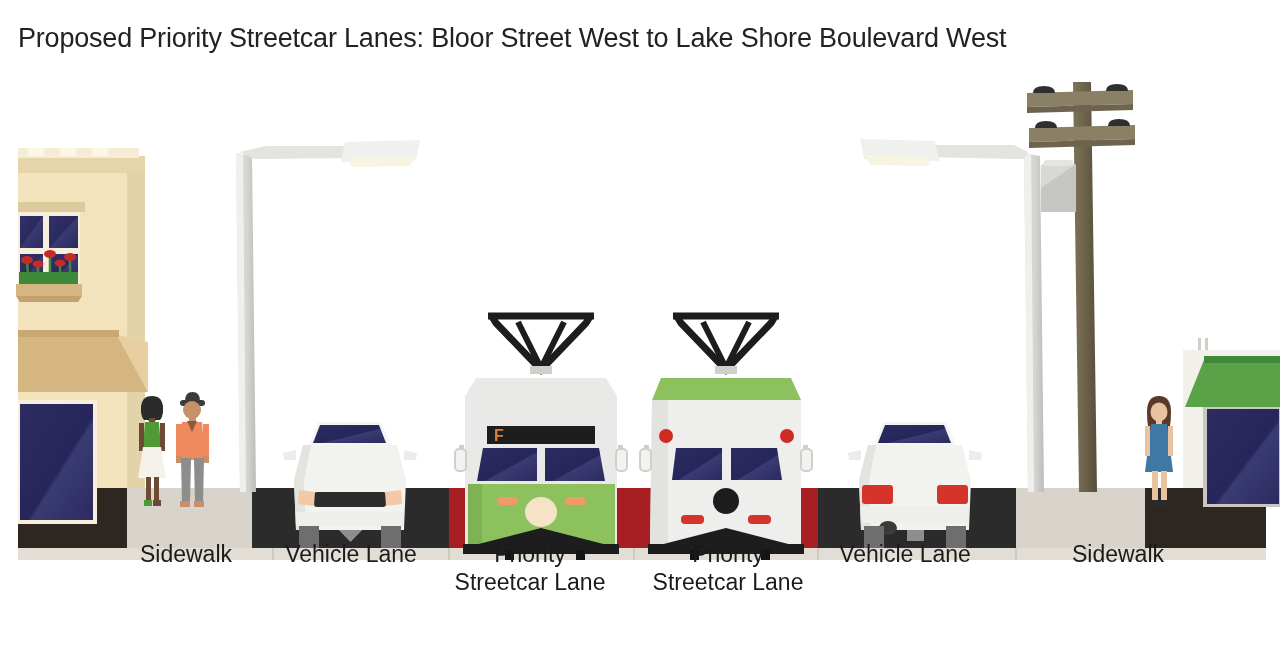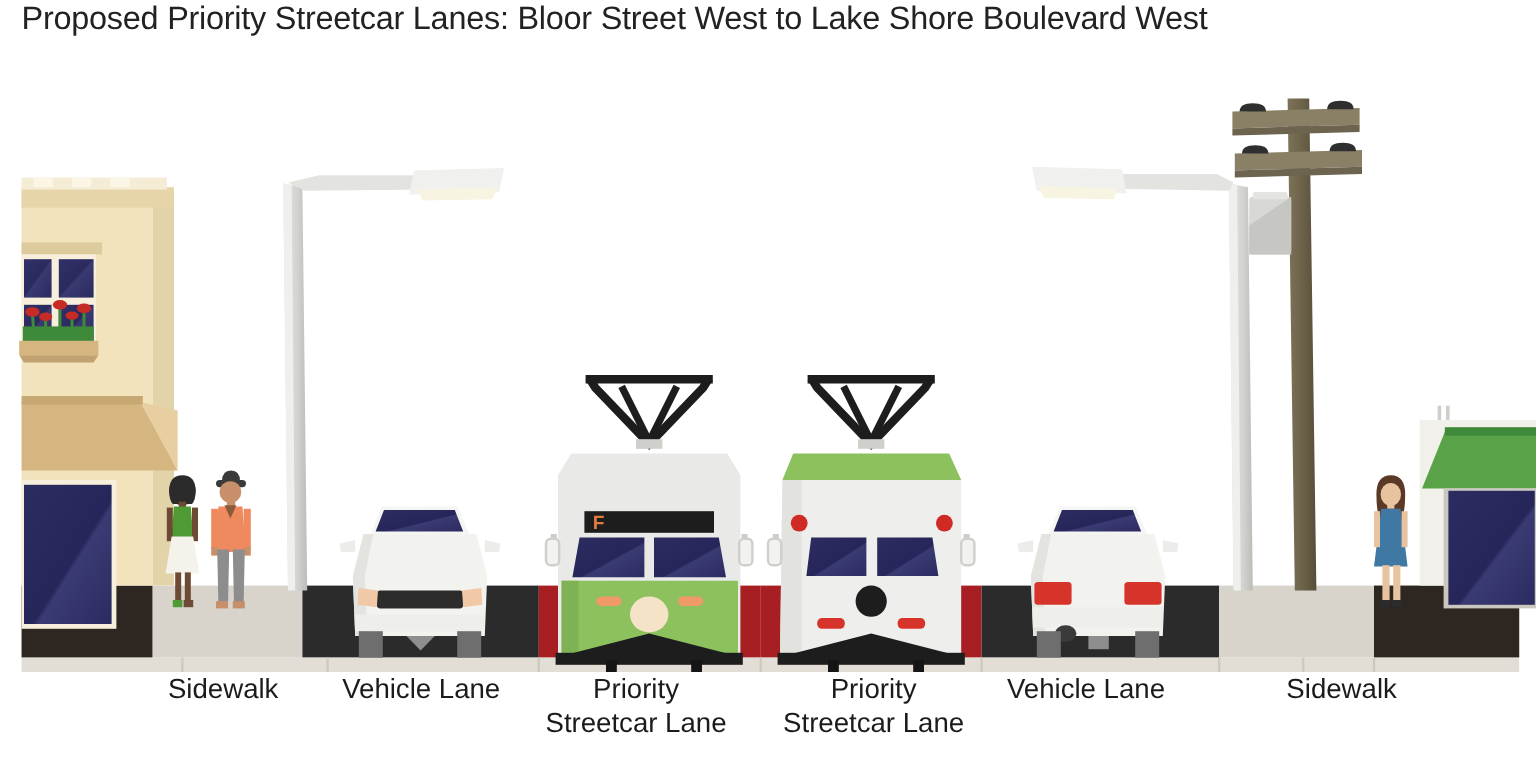--- a/index.html
+++ b/index.html
@@ -8,36 +8,36 @@
     background: #ffffff;
   }
   body {
     width: 1280px; height: 648px;
     font-family: "Liberation Sans", sans-serif;
     overflow: hidden;
     position: relative;
   }
   #page-title {
     position: absolute;
-    left: 18px; top: 0;
+    left: 18px; top: 23px;
     font-size: 27px;
     font-weight: 400;
     color: #222222;
     letter-spacing: -0.2px;
     white-space: nowrap;
   }
   #scene {
     position: absolute;
     left: 0; top: 60px;
     width: 1280px; height: 500px;
   }
   #svg-scene { display: block; }
   #labels {
     position: absolute;
-    left: 0; top: 560px;
+    left: 0; top: 540px;
     width: 1280px; height: 80px;
   }
   .lane-label {
     position: absolute;
     text-align: center;
     font-size: 23px;
     color: #1b1b1b;
     line-height: 28px;
     font-weight: 400;
   }

